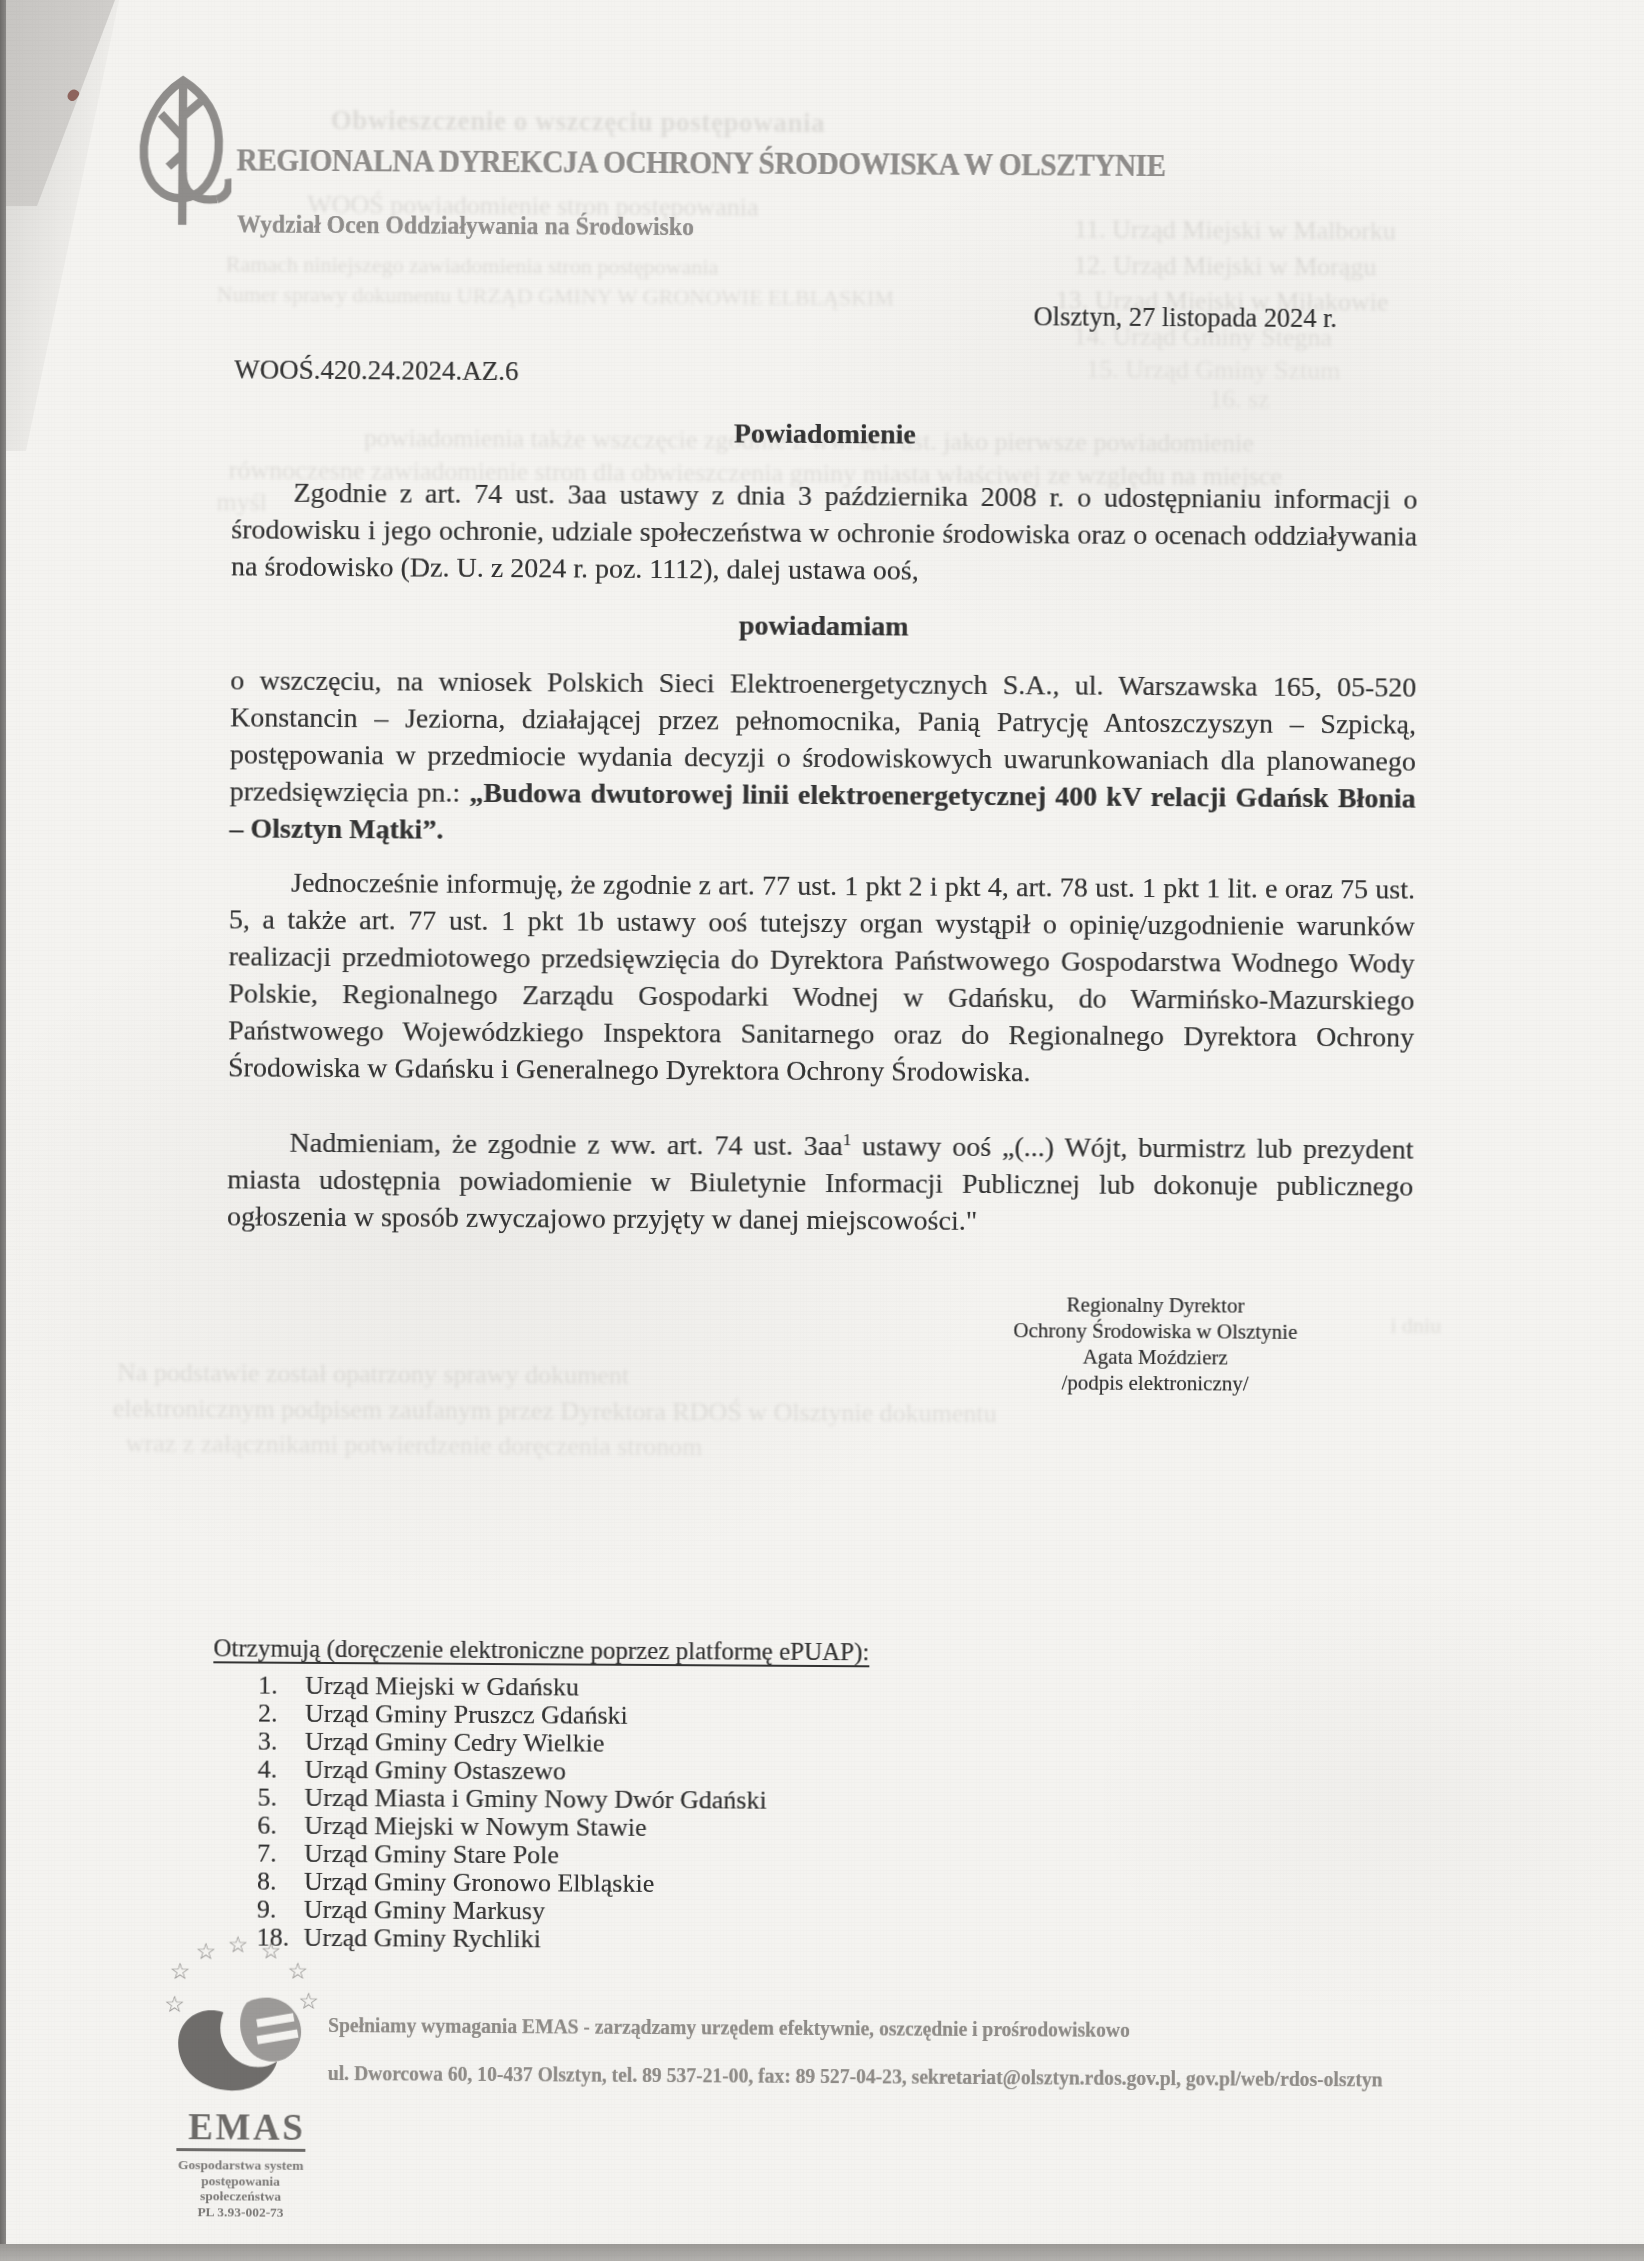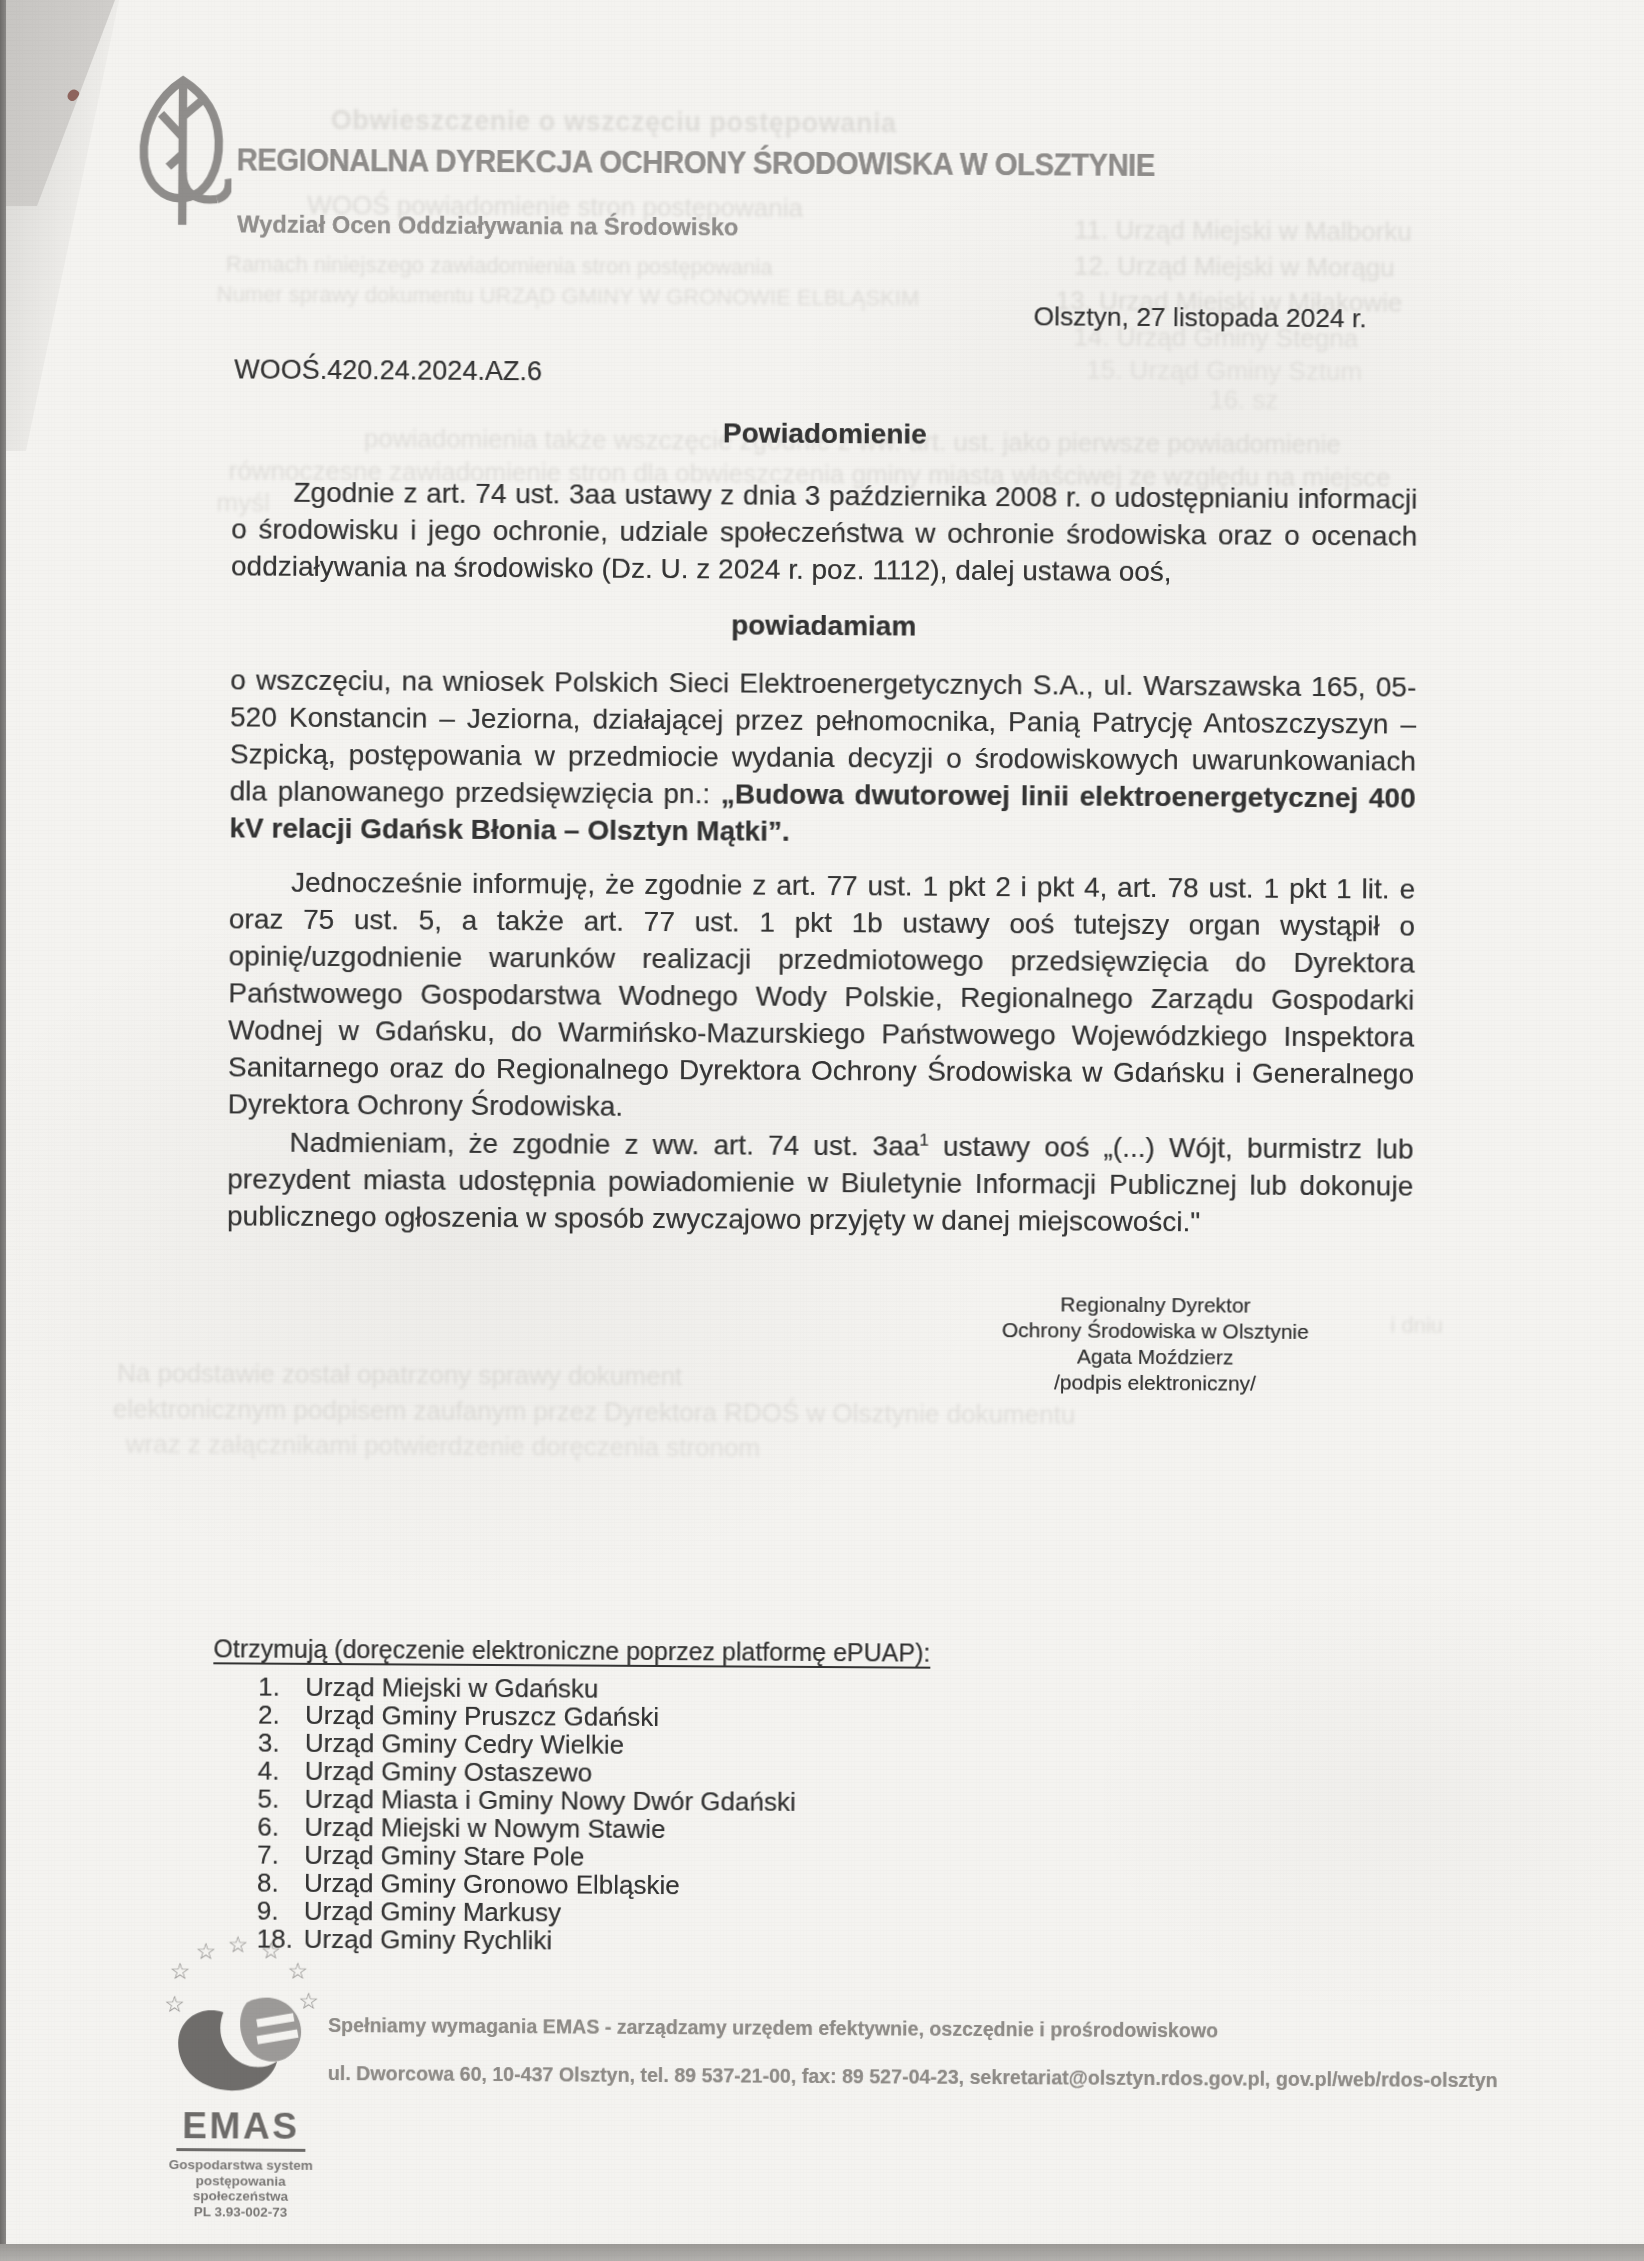--- a/index.html
+++ b/index.html
@@ -1,19 +1,19 @@
 <!DOCTYPE html>
 <html style="font-size:10.3px"><head>
 <meta charset="utf-8">
 <style>
   html, body { margin:0; padding:0; background:#b3b1ae; }
   #scan {
     position:relative; width:1644px; height:2261px; overflow:hidden;
     background:#fef9c3;
-    font-family:Liberation Sans, sans-serif;
+    font-family:Liberation Serif, serif;
     color:#333;
   }
   
   .paper {
     position:absolute; left:5.2px; top:0; width:1639px; height:2245px;
     background:
       radial-gradient(ellipse 580px 387px at 72% 18%, rgba(90,85,80,0.04), transparent 70%),
       radial-gradient(ellipse 774px 516px at 28% 55%, rgba(90,85,80,0.05), transparent 70%),
       radial-gradient(ellipse 451px 322px at 85% 80%, rgba(90,85,80,0.03), transparent 70%),
       #f4f3f0;
@@ -104,21 +104,21 @@
     white-space:nowrap;
   }
   .recipients-list { margin-top:9px; }
   .recipient-row { display:flex; font-size:26px; line-height:28px; white-space:nowrap; }
   .recipient-num { margin-left:45px; min-width:47px; }
   
   .emas { position:absolute; left:175px; top:1938px; width:148px; }
   .emas-star { position:absolute; color:#8d8b89; font-size:23px; line-height:23px; }
   .emas-swoosh { position:absolute; left:5.2px; top:57px; }
   .emas-word {
-    position:absolute; left:9px; top:171px; width:129px; text-align:center;
+    position:absolute; left:9px; top:171px; width:129px; text-align:right;
     font-size:37px; font-weight:800; letter-spacing:2.6px; color:#6d6b69;
   }
   .emas-rule { position:absolute; left:9px; top:214px; width:129px; height:2.6px; background:#6d6b69; }
   .emas-caption {
     position:absolute; left:0; top:223px; width:147px; text-align:center;
     font-size:13.5px; line-height:15.5px; font-weight:700; color:#7b7977;
   }
   
   .footer-line {
     position:absolute; left:335px; white-space:nowrap;

